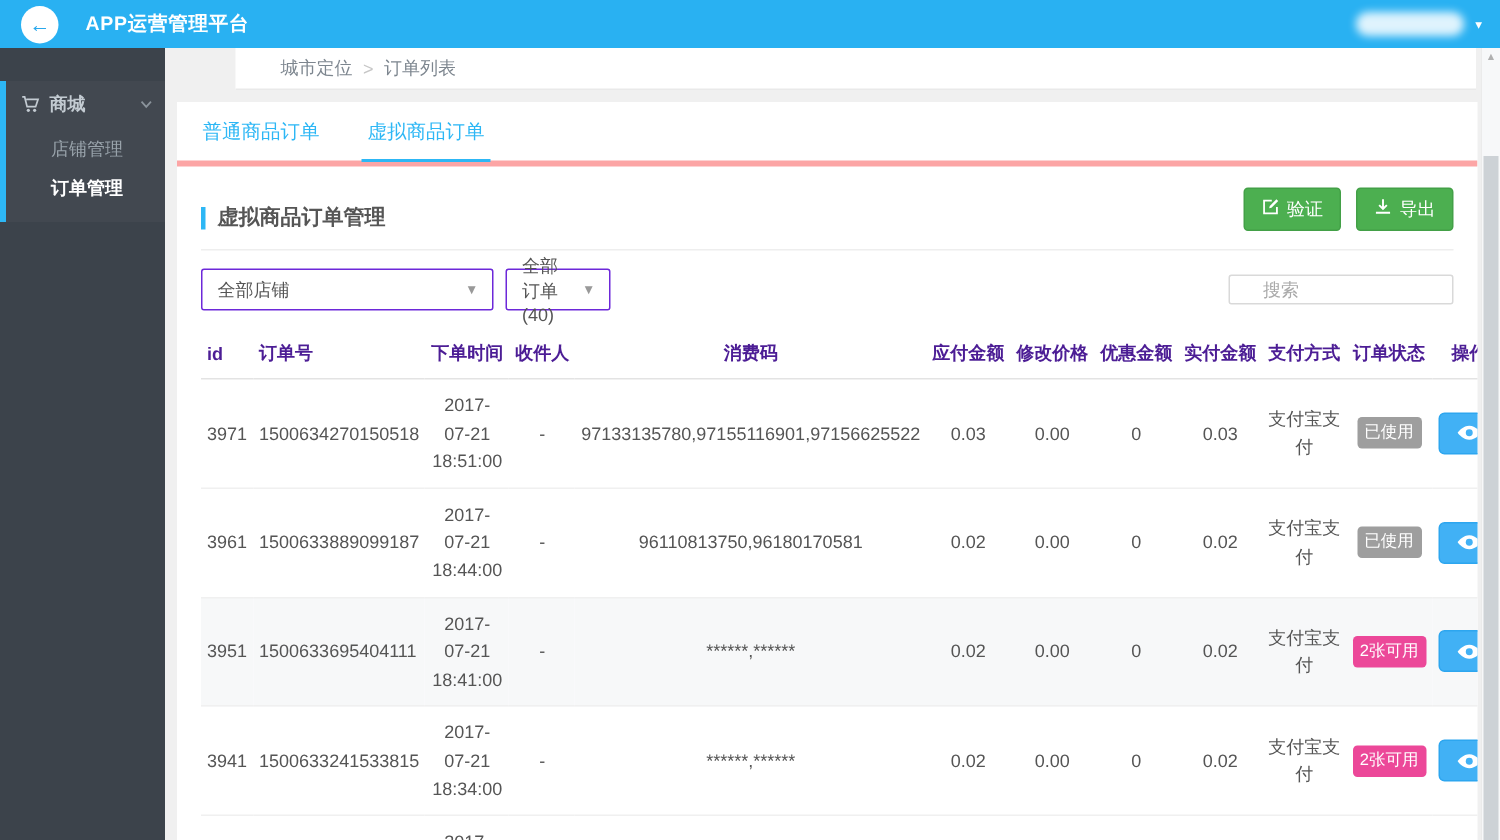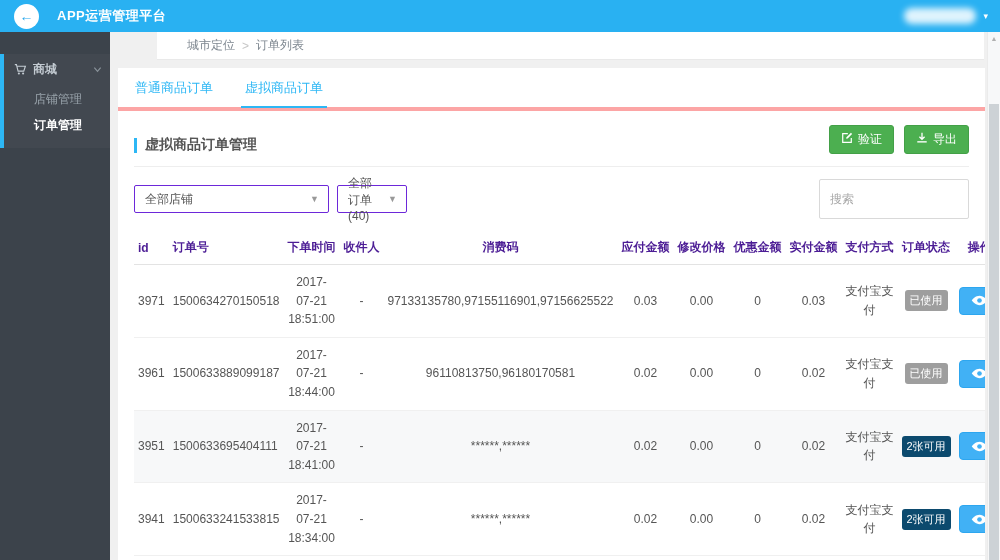--- a/index.html
+++ b/index.html
@@ -43,35 +43,35 @@
   .panel-title { display:flex; align-items:center; font-size:14px; color:#555; font-weight:bold; }
   .title-bar { width:3px; height:15px; background:#2db7f5; margin-right:8px; }
   .panel-actions { margin-left:auto; display:flex; gap:10px; }
   .btn-green { display:flex; align-items:center; gap:5px; background:#4caf50; color:#fff; border:1px solid #43a047; border-radius:3px; padding:5px 11px; font-size:12px; cursor:pointer; font-family:Liberation Serif, serif; }
 
   .filters { margin:12px 16px; display:flex; align-items:center; }
   .select { height:28px; border:1px solid #6d28d9; border-radius:2px; background:#fff; display:flex; align-items:center; padding:0 9px 0 10px; color:#555; cursor:pointer; }
   .select-shop { width:195px; }
   .select-order { width:70px; margin-left:8px; }
   .sel-caret { margin-left:auto; color:#999; font-size:9px; padding-left:6px; }
-  .search-input { margin-left:auto; width:150px; height:40px; border:1px solid #d9d9d9; border-radius:2px; padding:0 10px; font-size:12px; color:#555; font-family:inherit; outline:none; }
+  .search-input { margin-left:auto; width:150px; height:20px; border:1px solid #d9d9d9; border-radius:2px; padding:0 22px; font-size:12px; color:#555; font-family:inherit; outline:none; }
   .search-input::placeholder { color:#a9a9a9; }
 
   table.orders { margin:0 16px; width:calc(100% - 32px); border-collapse:collapse; font-size:12px; color:#555; }
   .orders th { padding:8px 4px; color:#4c1d95; font-weight:bold; border-bottom:1px solid #e3e3e3; white-space:nowrap; text-align:center; }
   .orders td { padding:8px 4px; border-bottom:1px solid #f0f0f0; text-align:center; vertical-align:middle; line-height:1.55; }
   .orders th.c-id, .orders td.c-id { text-align:left; width:38px; }
   .orders th.c-order, .orders td.c-order { text-align:left; white-space:nowrap; }
   .orders th.c-time { width:64px; }
   .orders td.c-codes { white-space:nowrap; }
   .orders th.c-method, .orders td.c-method { width:60px; }
   tr.shaded { background:#f7f8f9; }
   .badge { display:inline-block; padding:2px 5px; border-radius:3px; color:#fff; font-size:11px; white-space:nowrap; }
   .badge-gray { background:#9e9e9e; }
-  .badge-green { background:#0c4a6e; }
+  .badge-green { background:#ec4899; }
   .eye-btn { width:42px; height:28px; background:#41b1f5; border:1px solid #2da6ef; border-radius:4px; cursor:pointer; display:inline-flex; align-items:center; justify-content:center; }
 
   
   .scrollbar { position:absolute; right:0; top:32px; bottom:0; width:13px; background:#f7f8f9; border-left:1px solid #ebebeb; z-index:6; }
   .sb-up { height:13px; color:#b0b0b0; font-size:7px; text-align:center; line-height:13px; }
   .sb-thumb { position:absolute; left:1px; right:1px; top:72px; bottom:0; background:#cdd2d6; }
 </style>
 </head>
 <body>
 

